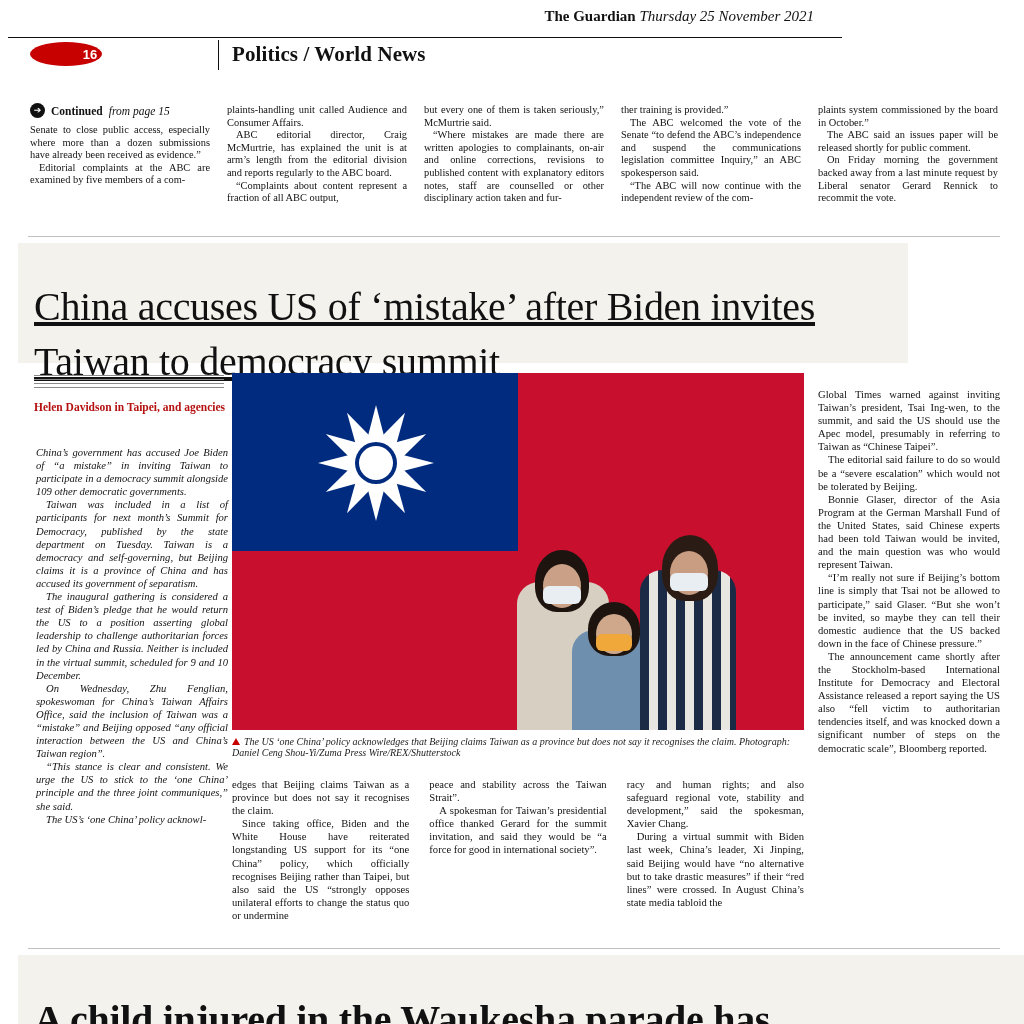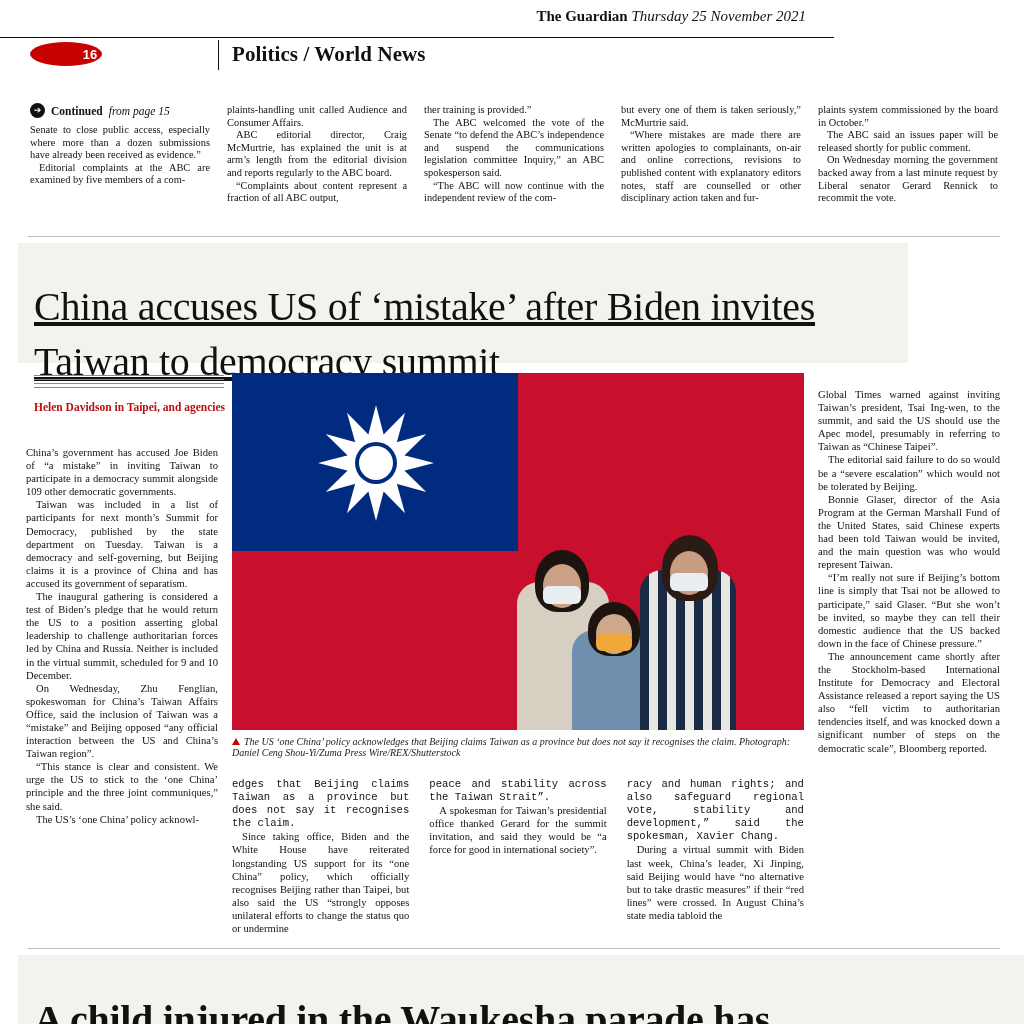--- a/index.html
+++ b/index.html
@@ -18,21 +18,21 @@
   .page {
     position: relative;
     width: 1024px;
     height: 1024px;
     background: #ffffff;
   }
 
   
   .masthead {
     position: absolute;
-    left: 0; top: 0;
+    left: 8px; top: 0;
     width: 834px;
     height: 38px;
     border-bottom: 1.5px solid #111;
     box-sizing: border-box;
   }
   .masthead-inner {
     position: absolute;
     right: 28px;
     top: 8px;
     font-size: 15px;
@@ -176,35 +176,35 @@
   
   .col {
     position: absolute;
     font-size: 10.6px;
     line-height: 13.1px;
     text-align: justify;
   }
   .col p { margin: 0; text-indent: 10px; }
   .col p.first { text-indent: 0; }
 
-  .col-left { left: 26px; top: 446px; width: 192px; }
+  .col-left { left: 36px; top: 446px; width: 192px; font-style: italic; }
   .col-right { left: 818px; top: 388px; width: 182px; }
 
   .lower-cols {
     position: absolute;
     left: 232px;
     top: 778px;
     width: 572px;
     display: grid;
     grid-template-columns: repeat(3, 1fr);
     column-gap: 20px;
   }
   .lower-col { font-size: 10.6px; line-height: 13.1px; text-align: justify; }
   .lower-col p { margin: 0; text-indent: 10px; }
-  .lower-col p.first { text-indent: 0; font-family: Liberation Mono, monospace; }
+  .lower-col p.first { text-indent: 0; }
 
   
   .photo {
     position: absolute;
     left: 232px;
     top: 373px;
     width: 572px;
     height: 357px;
     overflow: hidden;
     background: #c8102e;
@@ -336,32 +336,32 @@
     <div class="top-col c1">
       <p class="first">Senate to close public access, especially where more than a dozen submissions have already been received as evidence.”</p>
       <p>Editorial complaints at the ABC are examined by five members of a com-</p>
     </div>
     <div class="top-col">
       <p class="first">plaints-handling unit called Audience and Consumer Affairs.</p>
       <p>ABC editorial director, Craig McMurtrie, has explained the unit is at arm’s length from the editorial division and reports regularly to the ABC board.</p>
       <p>“Complaints about content represent a fraction of all ABC output,</p>
     </div>
     <div class="top-col">
+      <p class="first">but every one of them is taken seriously,” McMurtrie said.</p>
+      <p>“Where mistakes are made there are written apologies to complainants, on-air and online corrections, revisions to published content with explanatory editors notes, staff are counselled or other disciplinary action taken and fur-</p>
+    </div>
+    <div class="top-col">
       <p class="first">ther training is provided.”</p>
       <p>The ABC welcomed the vote of the Senate “to defend the ABC’s independence and suspend the communications legislation committee Inquiry,” an ABC spokesperson said.</p>
       <p>“The ABC will now continue with the independent review of the com-</p>
     </div>
     <div class="top-col">
-      <p class="first">but every one of them is taken seriously,” McMurtrie said.</p>
-      <p>“Where mistakes are made there are written apologies to complainants, on-air and online corrections, revisions to published content with explanatory editors notes, staff are counselled or other disciplinary action taken and fur-</p>
-    </div>
-    <div class="top-col">
       <p class="first">plaints system commissioned by the board in October.”</p>
       <p>The ABC said an issues paper will be released shortly for public comment.</p>
-      <p>On Wednesday morning the government backed away from a last minute request by Liberal senator Gerard Rennick to recommit the vote.</p>
+      <p>On Friday morning the government backed away from a last minute request by Liberal senator Gerard Rennick to recommit the vote.</p>
     </div>
   </div>
 
   <div class="divider-top"></div>
 
   <div class="headline-band"></div>
   <h1 class="headline">China accuses US of ‘mistake’ after Biden invites Taiwan to democracy summit</h1>
 
   <div class="byline-lines">
     <div></div>

